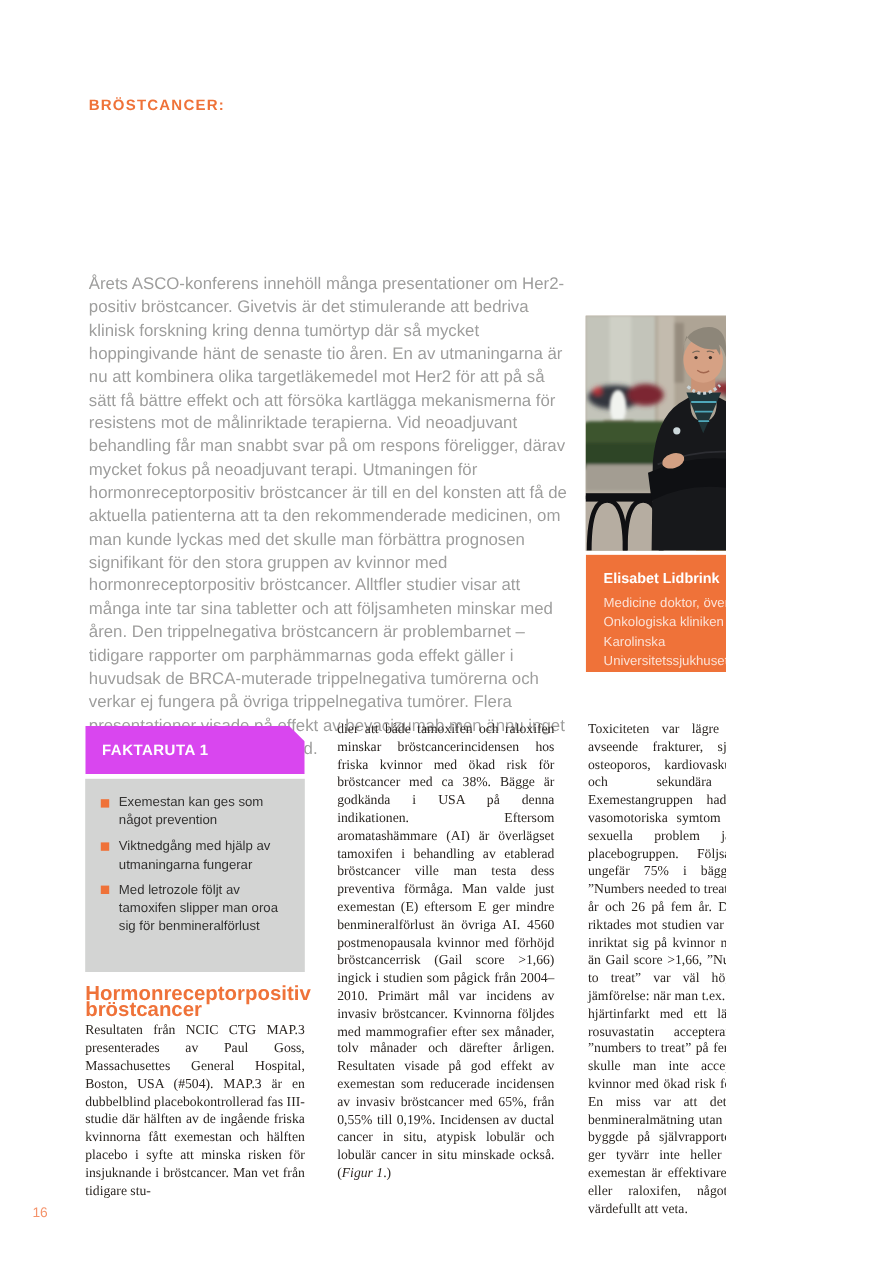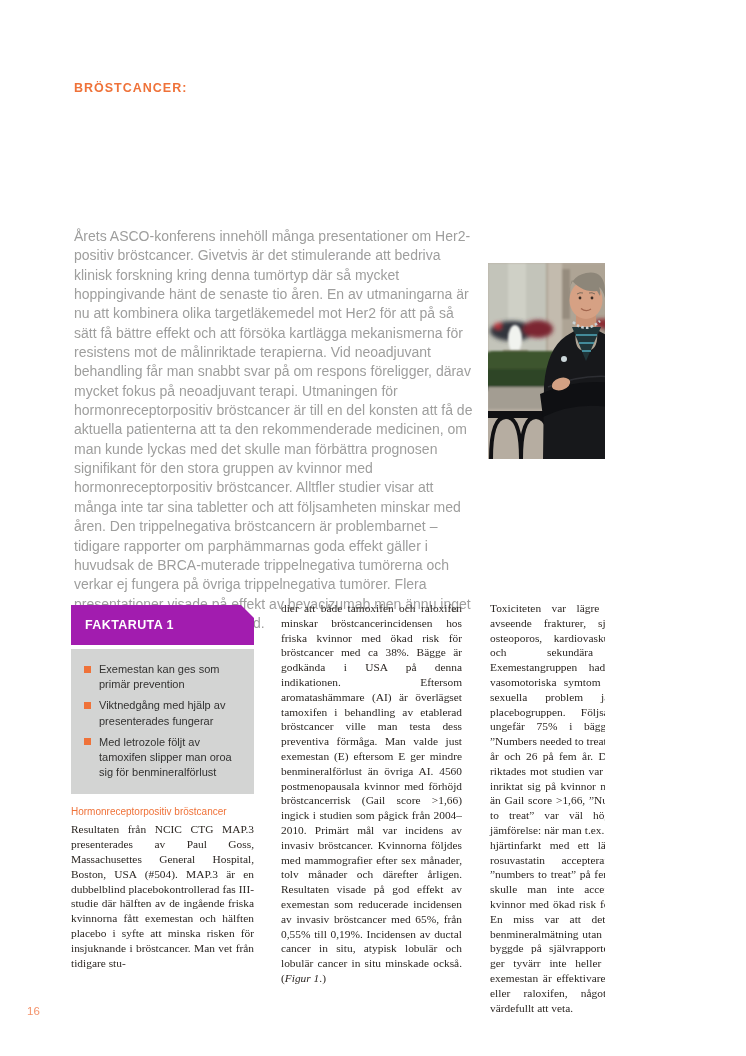--- a/index.html
+++ b/index.html
@@ -72,21 +72,21 @@
     font-size: 11px;
     line-height: 16px;
     color: rgba(255,255,255,0.78);
   }
   .col { position: absolute; }
   .col1 { left: 71px; top: 605px; width: 183px; }
   .col2 { left: 281px; top: 601px; width: 181px; }
   .col3 { left: 490px; top: 601px; width: 182px; }
   .fakta-header {
     height: 40px;
-    background: #a21caf;
+    background: #d946ef;
     clip-path: polygon(0 0, calc(100% - 13px) 0, 100% 13px, 100% 100%, 0 100%);
     display: flex;
     align-items: center;
     padding-left: 14px;
     color: #ffffff;
     font-size: 12.5px;
     font-weight: bold;
     letter-spacing: 0.4px;
   }
   .fakta-body {
@@ -96,33 +96,33 @@
     list-style: none;
   }
   .fakta-item {
     position: relative;
     padding-left: 15px;
     margin-bottom: 6px;
     font-size: 11px;
     line-height: 15.2px;
     color: #333231;
   }
-  .fakta-item:last-child { margin-bottom: 0; }
+  .fakta-item:last-child { margin-bottom: 16px; }
   .fakta-bullet {
     position: absolute;
     left: 0;
     top: 3.5px;
     width: 7px;
     height: 7px;
     background: #EF7239;
   }
   .col-heading {
     margin: 11px 0 3px 0;
-    font-size: 10px;
-    font-weight: normal;
+    font-size: 17px;
+    font-weight: bold;
     color: #EF7239;
     line-height: 14px;
   }
   .serif {
     font-family: Liberation Serif, serif;
     font-size: 11.4px;
     line-height: 14.8px;
     color: #2B2622;
     text-align: justify;
   }
@@ -224,31 +224,38 @@
           <circle cx="76" cy="96" r="3" fill="#ccd7da"></circle>
           <ellipse cx="98" cy="37" rx="16.5" ry="19" fill="#d6a184"></ellipse>
           <path d="M81 38 q-2 -24 17 -28 q21 -4 19 25 q-2 -8 -6 -11 q2 5 1 9 l-3 -5 q-9 1 -16 -3 q-7 -4 -9 -8 q-3 8 -3 21 Z" fill="#8d8679"></path>
           <circle cx="92" cy="35" r="1.4" fill="#3a2d26"></circle>
           <circle cx="104" cy="35" r="1.4" fill="#3a2d26"></circle>
           <path d="M89 31 q3 -2 6 -1 M101 30 q3 -1 6 1" stroke="#7a6a5b" stroke-width="1" fill="none"></path>
           <path d="M93 45.5 q5 4 10 0.5" stroke="#a2664e" stroke-width="1.2" fill="none"></path>
         </g>
       </svg>
     </div>
+    <div class="caption">
+      <div class="caption-name">Elisabet Lidbrink</div>
+      <div class="caption-line">Medicine doktor, överläkare</div>
+      <div class="caption-line">Onkologiska kliniken</div>
+      <div class="caption-line">Karolinska Universitetssjukhuset</div>
+      <div class="caption-line">i Solna</div>
+    </div>
   </div>
 
   <div class="col col1">
     <div class="faktaruta">
       <div class="fakta-header">FAKTARUTA 1</div>
       <ul class="fakta-body">
         <li class="fakta-item">
-          <span class="fakta-bullet"></span><span>Exemestan kan ges som primär prevention</span>
+          <span class="fakta-bullet"></span><span>Exemestan kan ges som något prevention</span>
         </li>
         <li class="fakta-item">
-          <span class="fakta-bullet"></span><span>Viktnedgång med hjälp av presenterades fungerar</span>
+          <span class="fakta-bullet"></span><span>Viktnedgång med hjälp av utmaningarna fungerar</span>
         </li>
         <li class="fakta-item">
           <span class="fakta-bullet"></span><span>Med letrozole följt av tamoxifen slipper man oroa sig för benmineralförlust</span>
         </li>
       </ul>
     </div>
     <h3 class="col-heading">Hormonreceptorpositiv bröstcancer</h3>
     <p class="serif">Resultaten från NCIC CTG MAP.3 presenterades av Paul Goss, Massachusettes General Hospital, Boston, USA (#504). MAP.3 är en dubbelblind placebokontrollerad fas III-studie där hälften av de ingående friska kvinnorna fått exemestan och hälften placebo i syfte att minska risken för insjuknande i bröstcancer. Man vet från tidigare stu-</p>
   </div>
 

